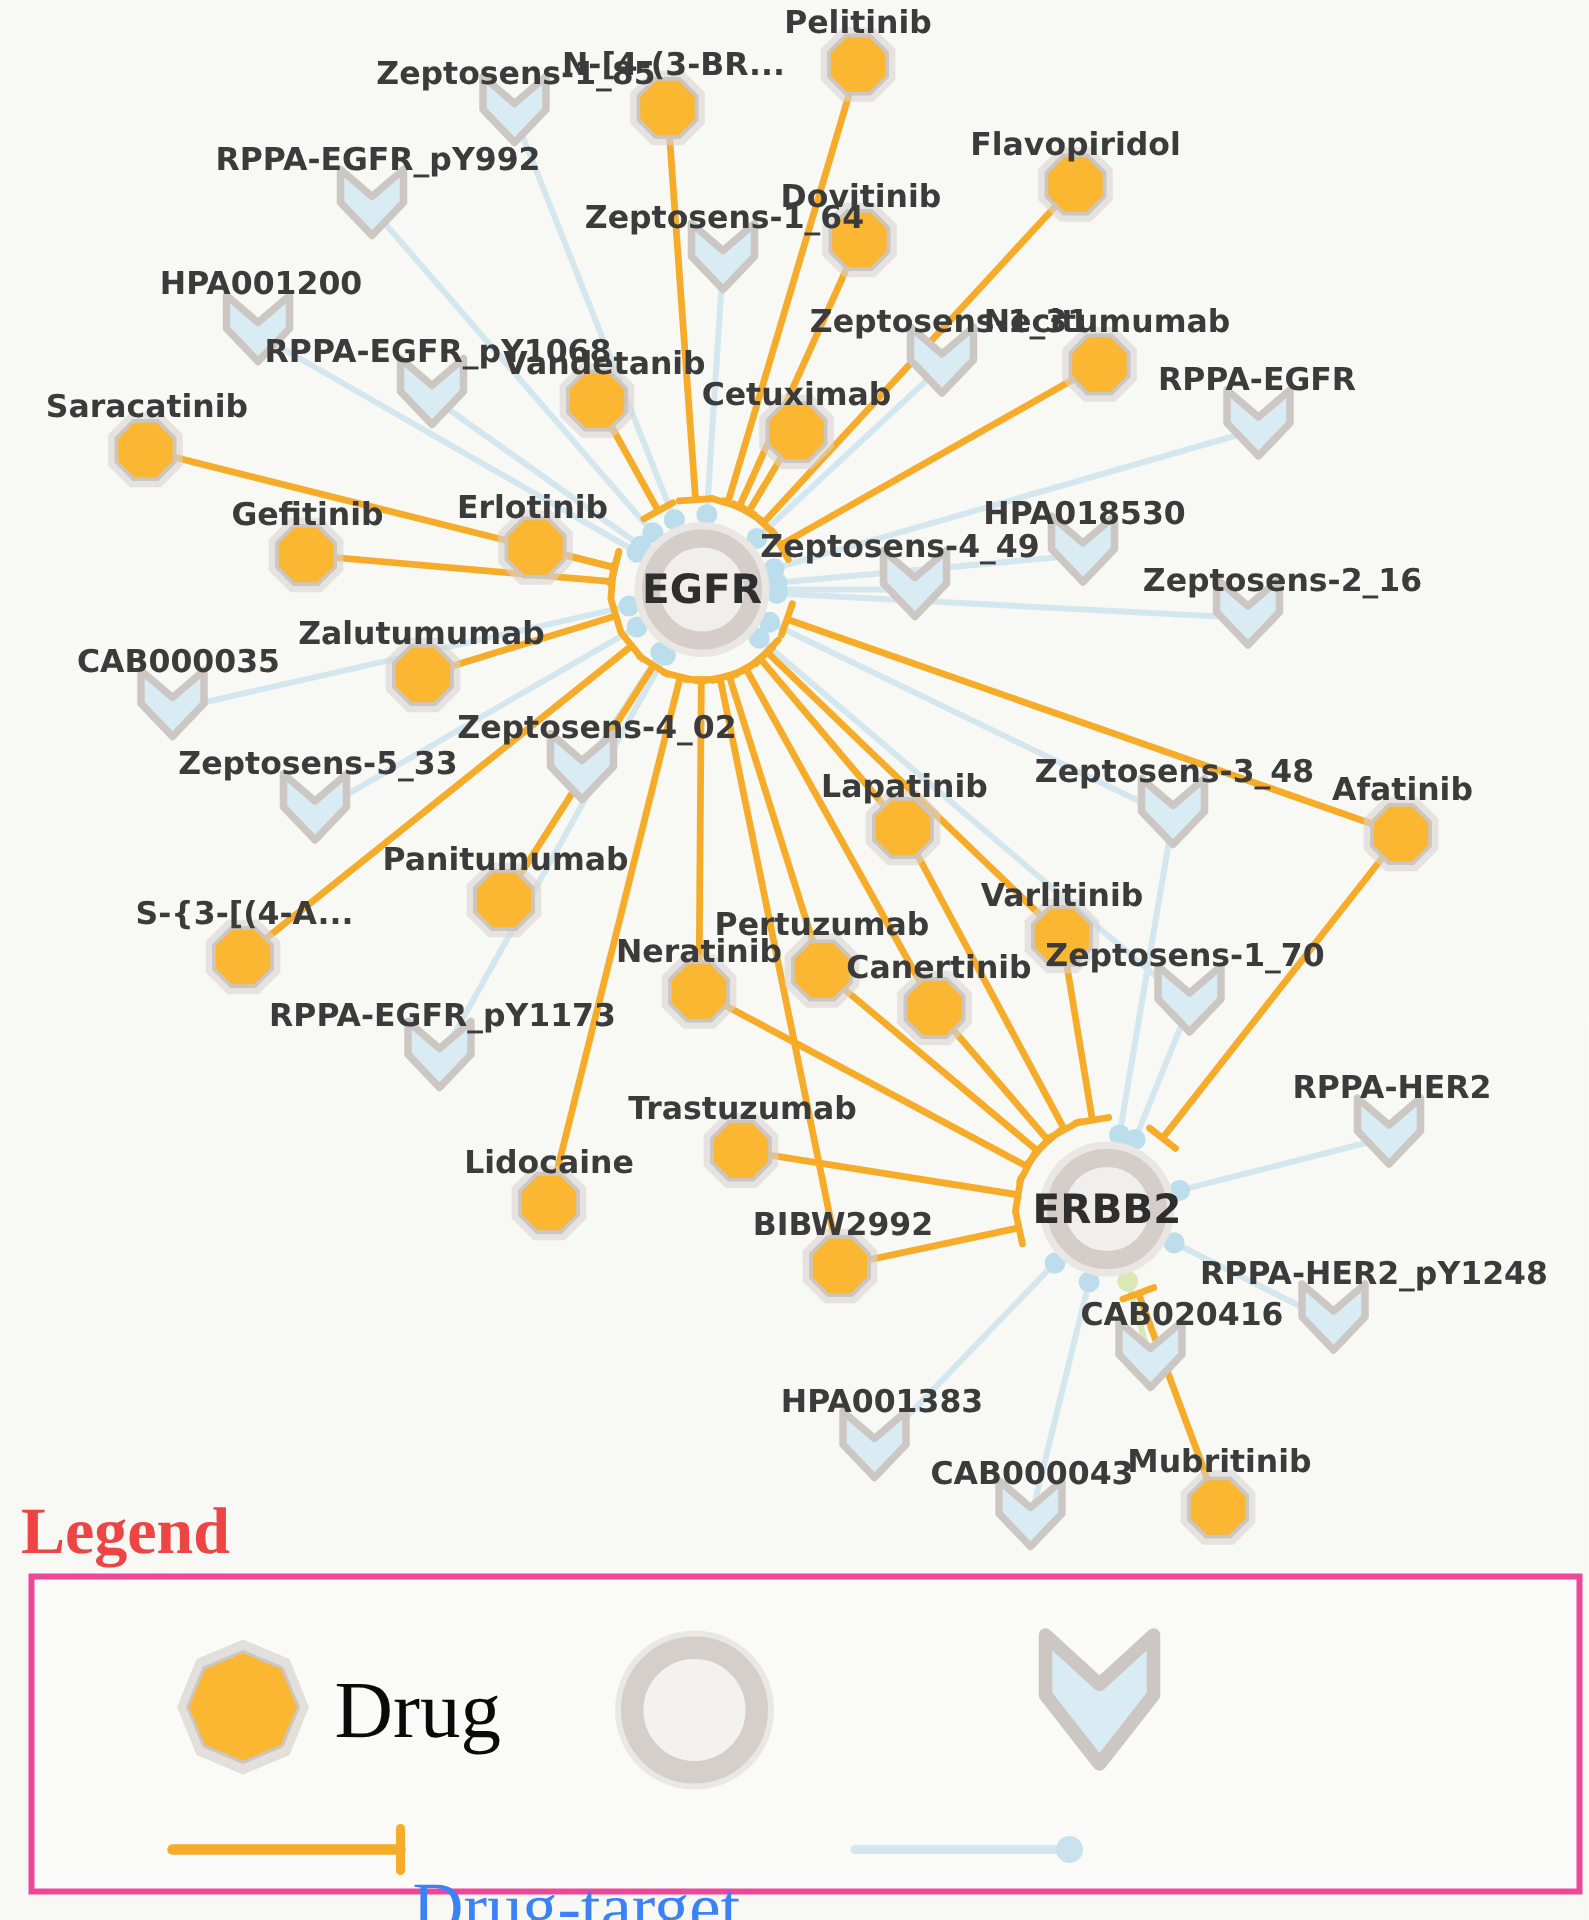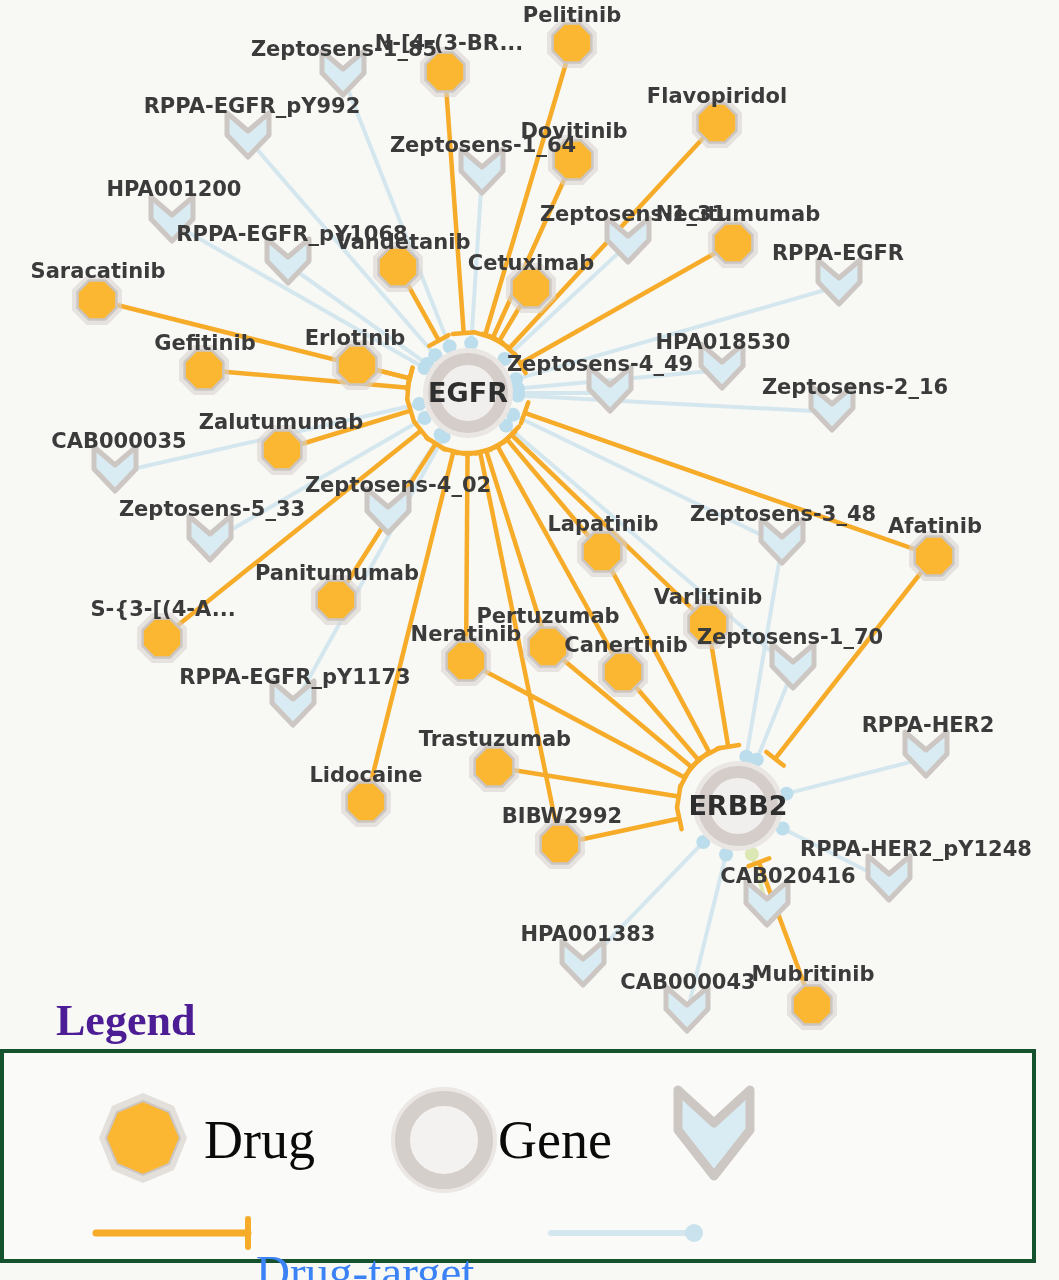--- a/index.html
+++ b/index.html
@@ -5,25 +5,25 @@
   html,body{margin:0;padding:0;background:#ffffff;}
   .stage{
     position:relative;width:1059px;height:1280px;overflow:hidden;
     background:#f8f8f5;font-family:"DejaVu Sans",sans-serif;
   }
   #graph{position:absolute;left:0;top:0;}
   .node-label{font:bold 21px "DejaVu Sans",sans-serif;fill:#3b3b3b;text-anchor:middle;}
   .gene-label{font:bold 27px "DejaVu Sans",sans-serif;fill:#2e2e2e;text-anchor:middle;}
   .legend-title{
     position:absolute;left:14px;top:995px;
-    font:bold 44px "Liberation Serif",serif;color:#4c1d95;margin-left:42px;
+    font:bold 44px "Liberation Serif",serif;color:#ef4444;
   }
   .legend-box{
-    position:absolute;left:0;top:1049px;width:1028px;height:206px;
-    border:4px solid #14532d;background:#fafaf8;
+    position:absolute;left:19px;top:1049px;width:1028px;height:206px;
+    border:4px solid #ec4899;background:#fafaf8;
   }
   .legend-box .abs{position:absolute;}
   .leg-label{font:400 54px "Liberation Serif",serif;color:#0a0a0a;line-height:1;}
   .leg-label-sm{font:400 47px "Liberation Serif",serif;color:#3b82f6;line-height:1;margin-top:36px;}
   .leg-gene-ring{
     width:68px;height:68px;border-radius:50%;
     border:15px solid #d5cfcb;background:#f4f2f0;
     box-shadow:0 0 0 4px #eae7e4;
   }
 </style>
@@ -353,21 +353,20 @@
 
   <div class="legend-box">
 
     <svg class="abs" style="left:86px;top:32px" width="106" height="106">
       <polygon points="53,8 84,21 97,53 84,85 53,98 22,85 9,53 22,21" fill="#D9D4D0" opacity="0.7"></polygon>
       <polygon points="53,16 79,27 90,53 79,79 53,90 27,79 16,53 27,27" fill="#FBB632" stroke="#CCC6C2" stroke-width="2"></polygon>
     </svg>
     <div class="abs leg-label" style="left:200px;top:60px">Drug</div>
 
     <div class="abs leg-gene-ring" style="left:391px;top:38px"></div>
-    <div class="abs leg-label" style="left:494px;top:60px">Gene</div>
 
     <svg class="abs" style="left:660px;top:25px" width="100" height="115">
       <path d="M14,12 L50,45 L86,12 L86,52 L50,98 L14,52 Z" fill="#D9EBF3" stroke="#CDC7C3" stroke-width="9" stroke-linejoin="round"></path>
     </svg>
 
     <svg class="abs" style="left:88px;top:158px" width="172" height="44">
       <line x1="4" y1="22" x2="156" y2="22" stroke="#F6AB29" stroke-width="7" stroke-linecap="round"></line>
       <line x1="156" y1="8" x2="156" y2="36" stroke="#F6AB29" stroke-width="6" stroke-linecap="round"></line>
     </svg>
     <div class="abs leg-label-sm" style="left:252px;top:160px">Drug-target</div>

